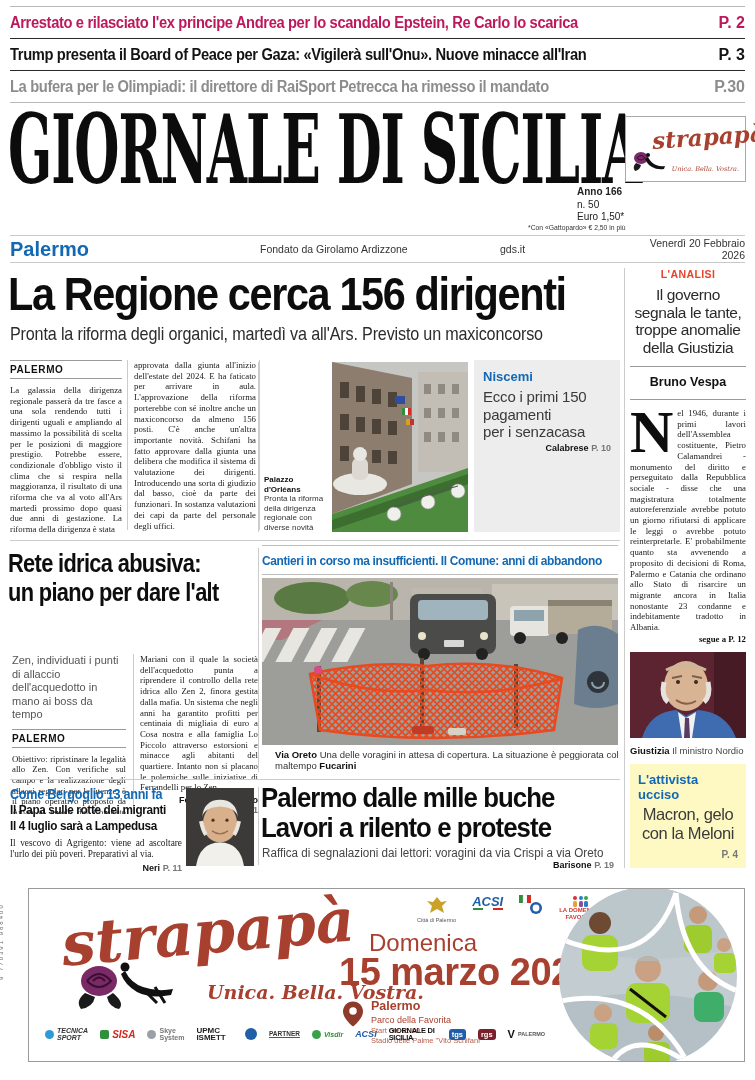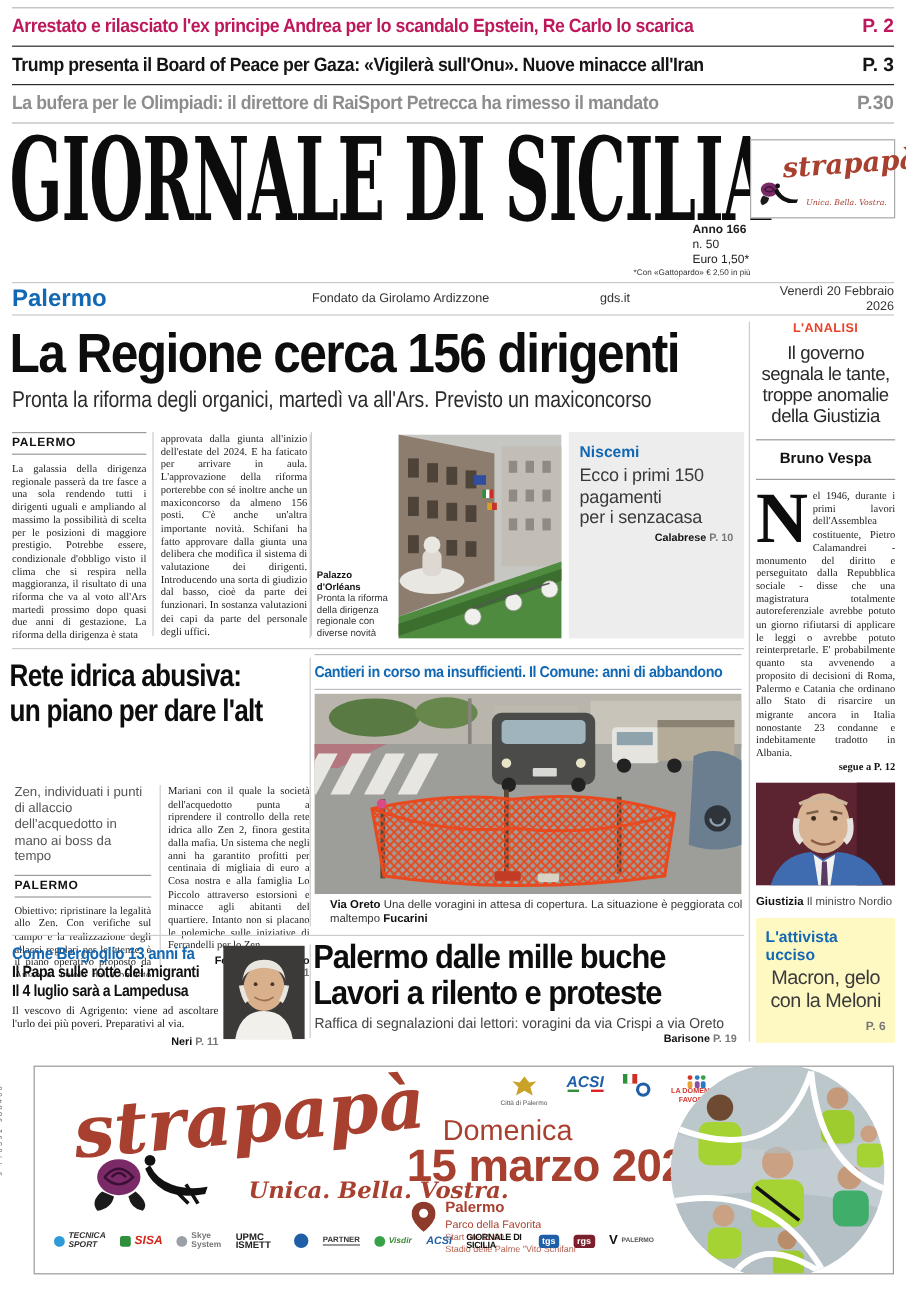--- a/index.html
+++ b/index.html
@@ -383,21 +383,21 @@
       <path d="M48,60 L56,66 L66,60 L62,86 L52,86 Z" fill="#f2f2f0"></path>
       <path d="M55,66 L59,66 L60,86 L54,86 Z" fill="#5a3b63"></path>
     </svg>
     <div class="capt">
       <span class="b">Giustizia</span><span> Il ministro Nordio</span>
     </div>
     <div class="act-box">
       <div class="k">L'attivista ucciso</div>
       <div class="h pl">Macron, gelo
 con la Meloni</div>
-      <div class="p">P. 6</div>
+      <div class="p">P. 4</div>
     </div>
   </div>
 
   <div class="hairv" style="left:258px; top:362px; height:170px;"></div>
   <div class="hairv" style="left:258px; top:548px; height:224px;"></div>
   <div class="hairv" style="left:258px; top:787px; height:78px;"></div>
 
   <div class="ad-barcode">9 770391 988400</div>
   <div class="ad">
     <div class="script-big">strapapà</div>

